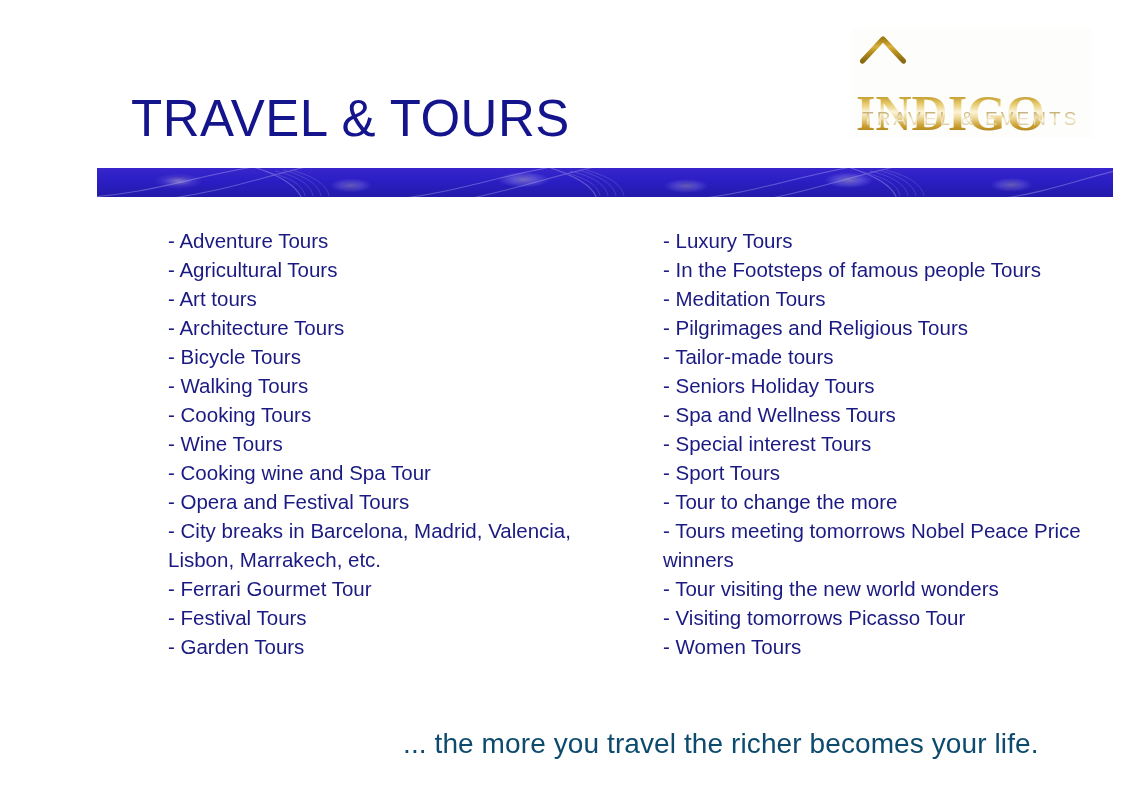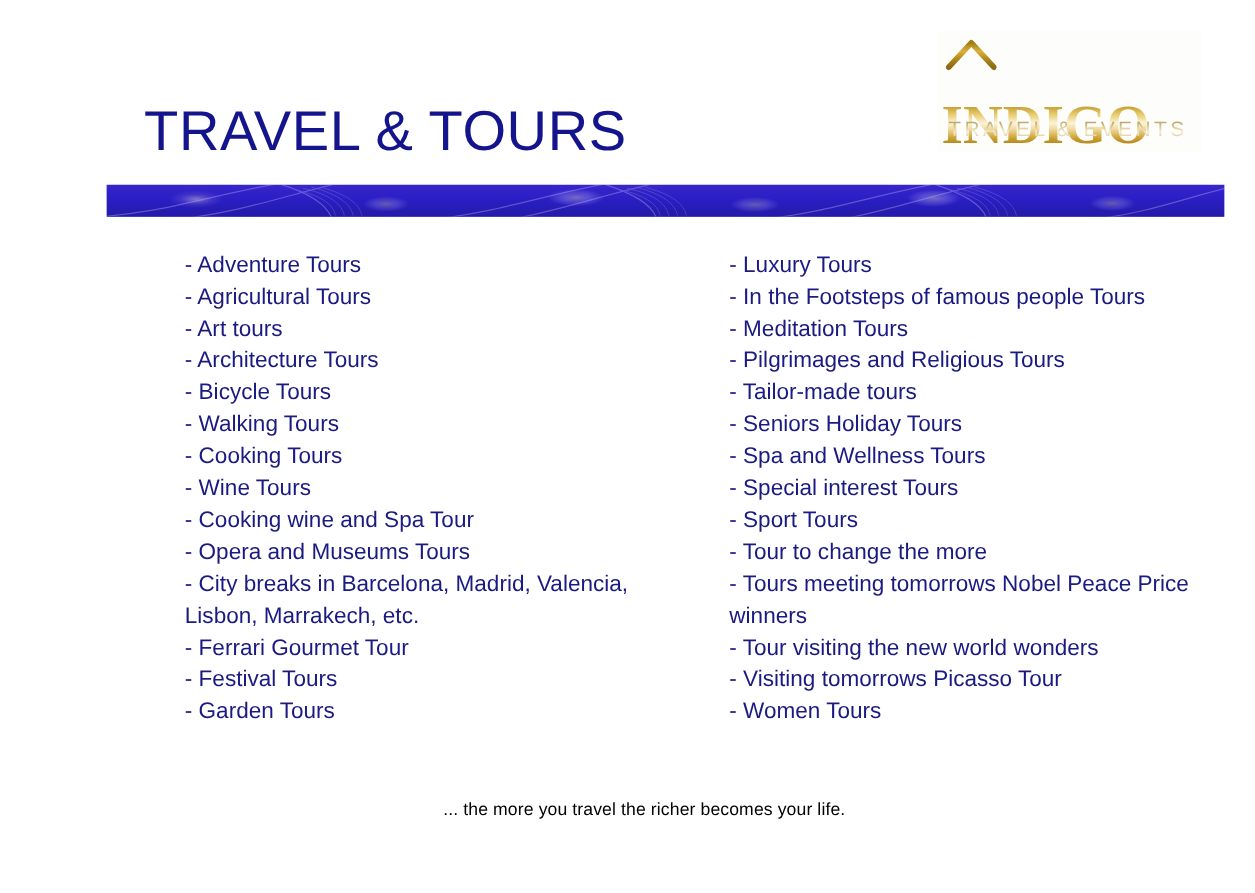--- a/index.html
+++ b/index.html
@@ -147,22 +147,22 @@
   .tour-item {
     white-space: normal;
   }
 
   
   .tagline {
     position: absolute;
     left: 403px;
     top: 728px;
     font-family: "Liberation Sans", sans-serif;
-    font-size: 16px;
-    color: #000000;
+    font-size: 28px;
+    color: #0c4a6e;
     letter-spacing: 0.1px;
     white-space: nowrap;
   }
 </style>
 </head>
 <body>
 
 <div id="slide">
 
   <div class="logo-block">
@@ -220,21 +220,21 @@
   <div class="col col-left">
     <div class="tour-item">- Adventure Tours</div>
     <div class="tour-item">- Agricultural Tours</div>
     <div class="tour-item">- Art tours</div>
     <div class="tour-item">- Architecture Tours</div>
     <div class="tour-item">- Bicycle Tours</div>
     <div class="tour-item">- Walking Tours</div>
     <div class="tour-item">- Cooking Tours</div>
     <div class="tour-item">- Wine Tours</div>
     <div class="tour-item">- Cooking wine and Spa Tour</div>
-    <div class="tour-item">- Opera and Museums Tours</div>
+    <div class="tour-item">- Opera and Festival Tours</div>
     <div class="tour-item">- City breaks in Barcelona, Madrid, Valencia, Lisbon, Marrakech, etc.</div>
     <div class="tour-item">- Ferrari Gourmet Tour</div>
     <div class="tour-item">- Festival Tours</div>
     <div class="tour-item">- Garden Tours</div>
   </div>
 
   <div class="col col-right">
     <div class="tour-item">- Luxury Tours</div>
     <div class="tour-item">- In the Footsteps of famous people Tours</div>
     <div class="tour-item">- Meditation Tours</div>

